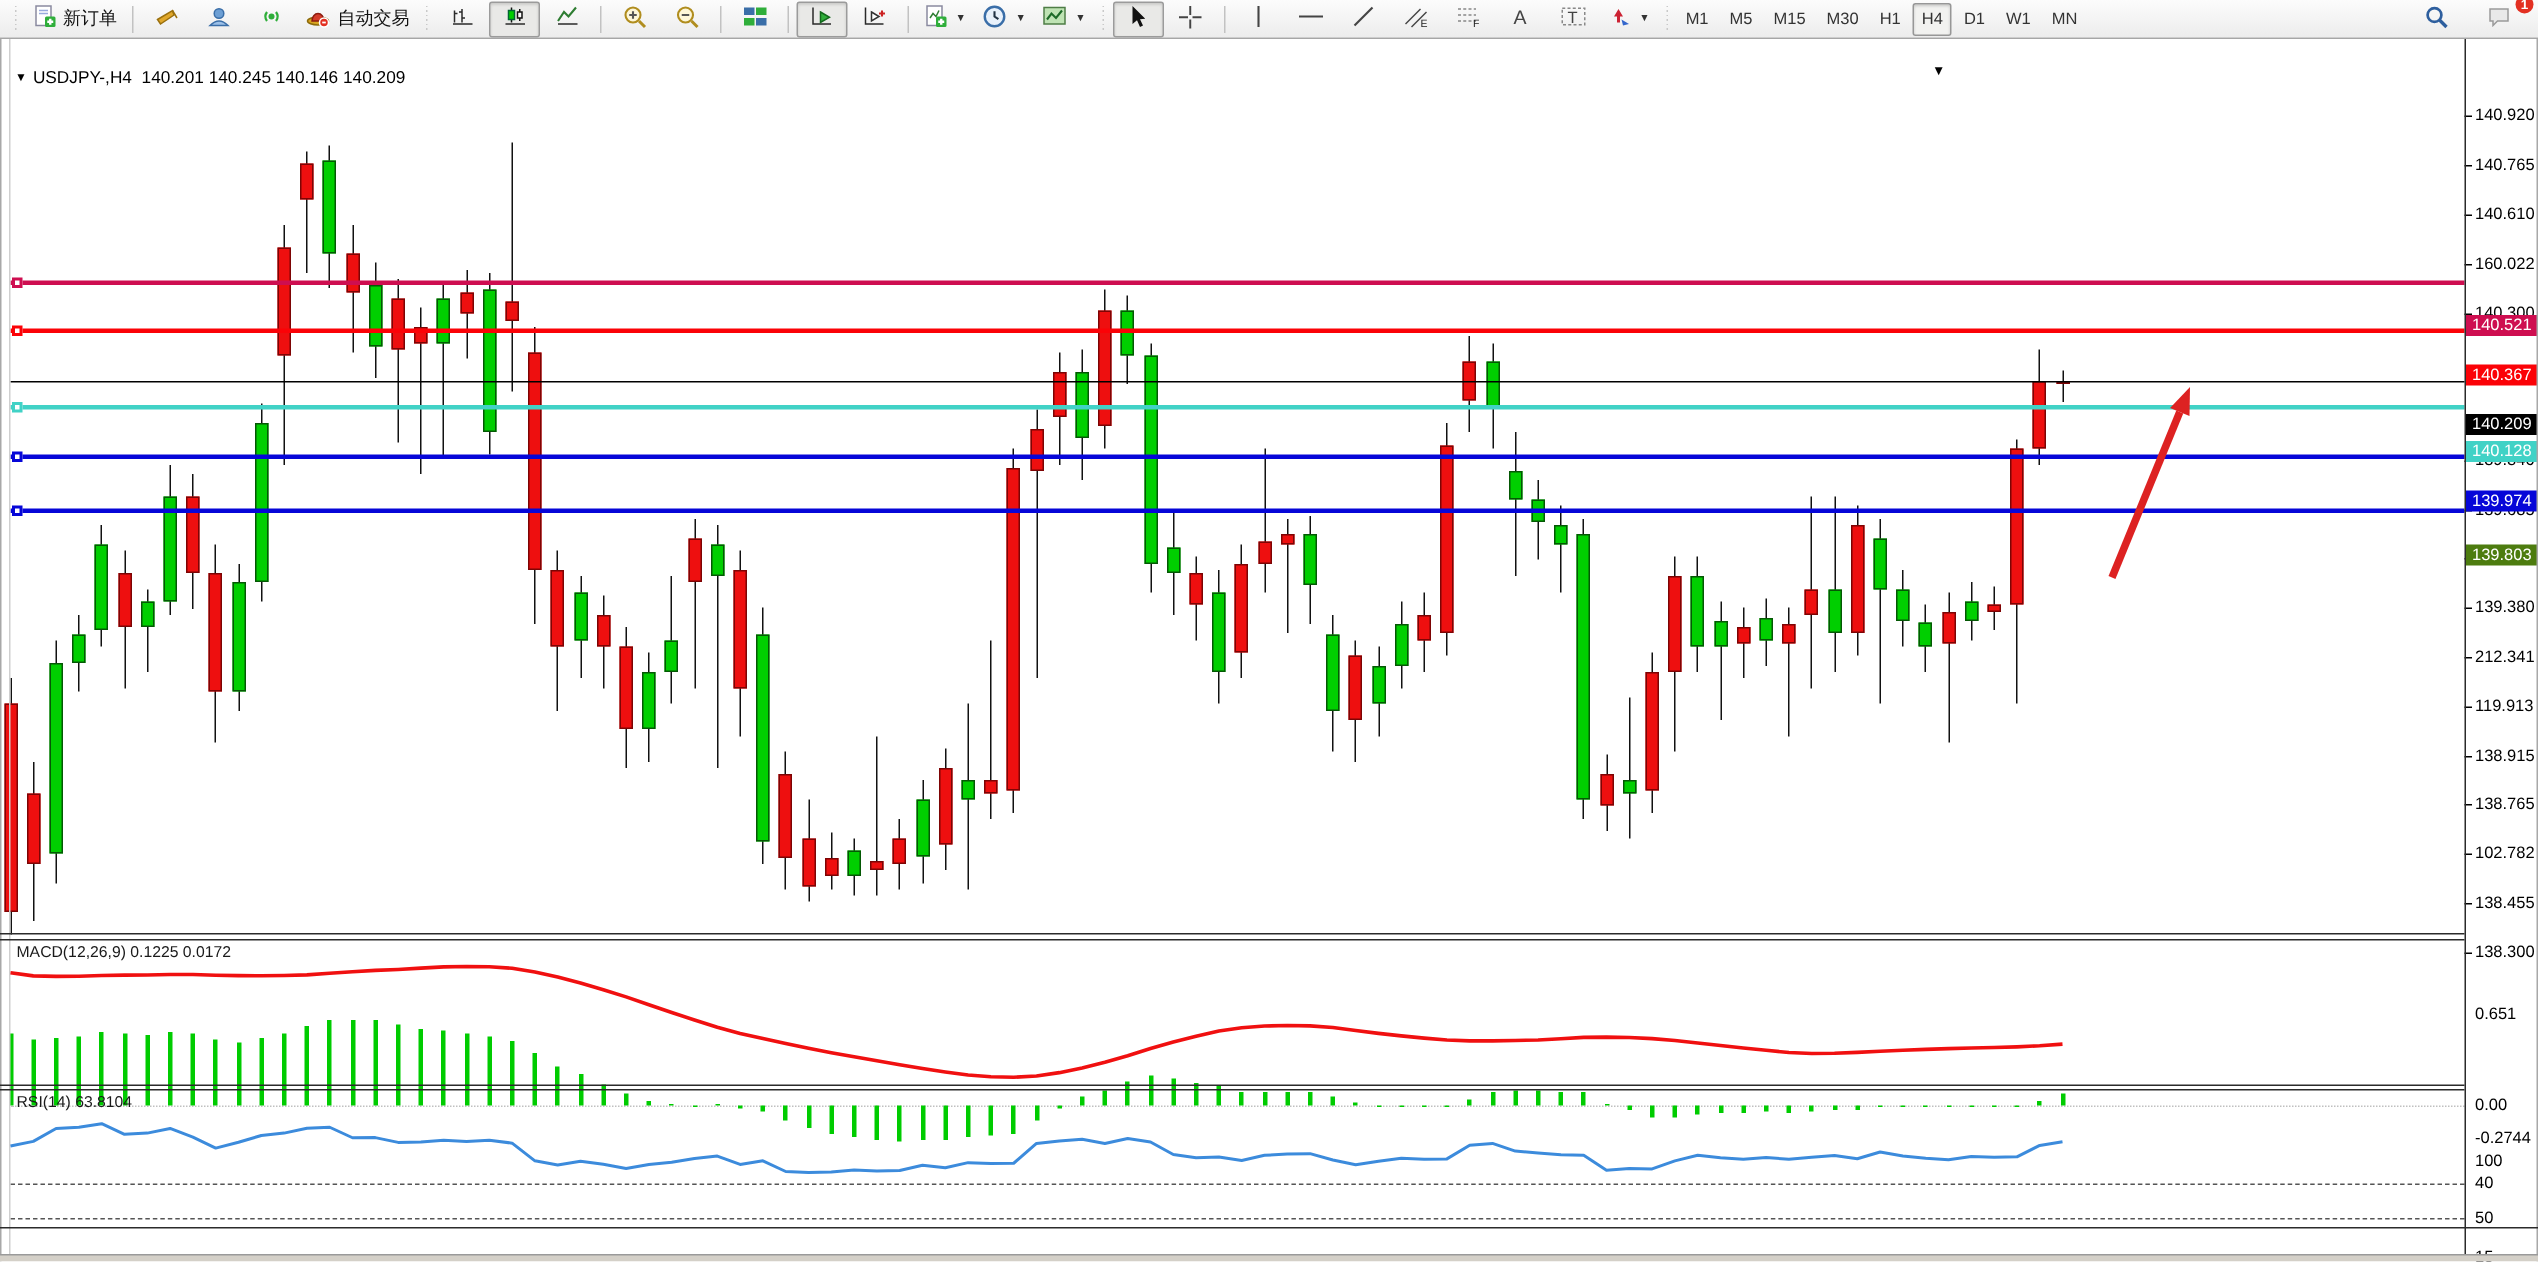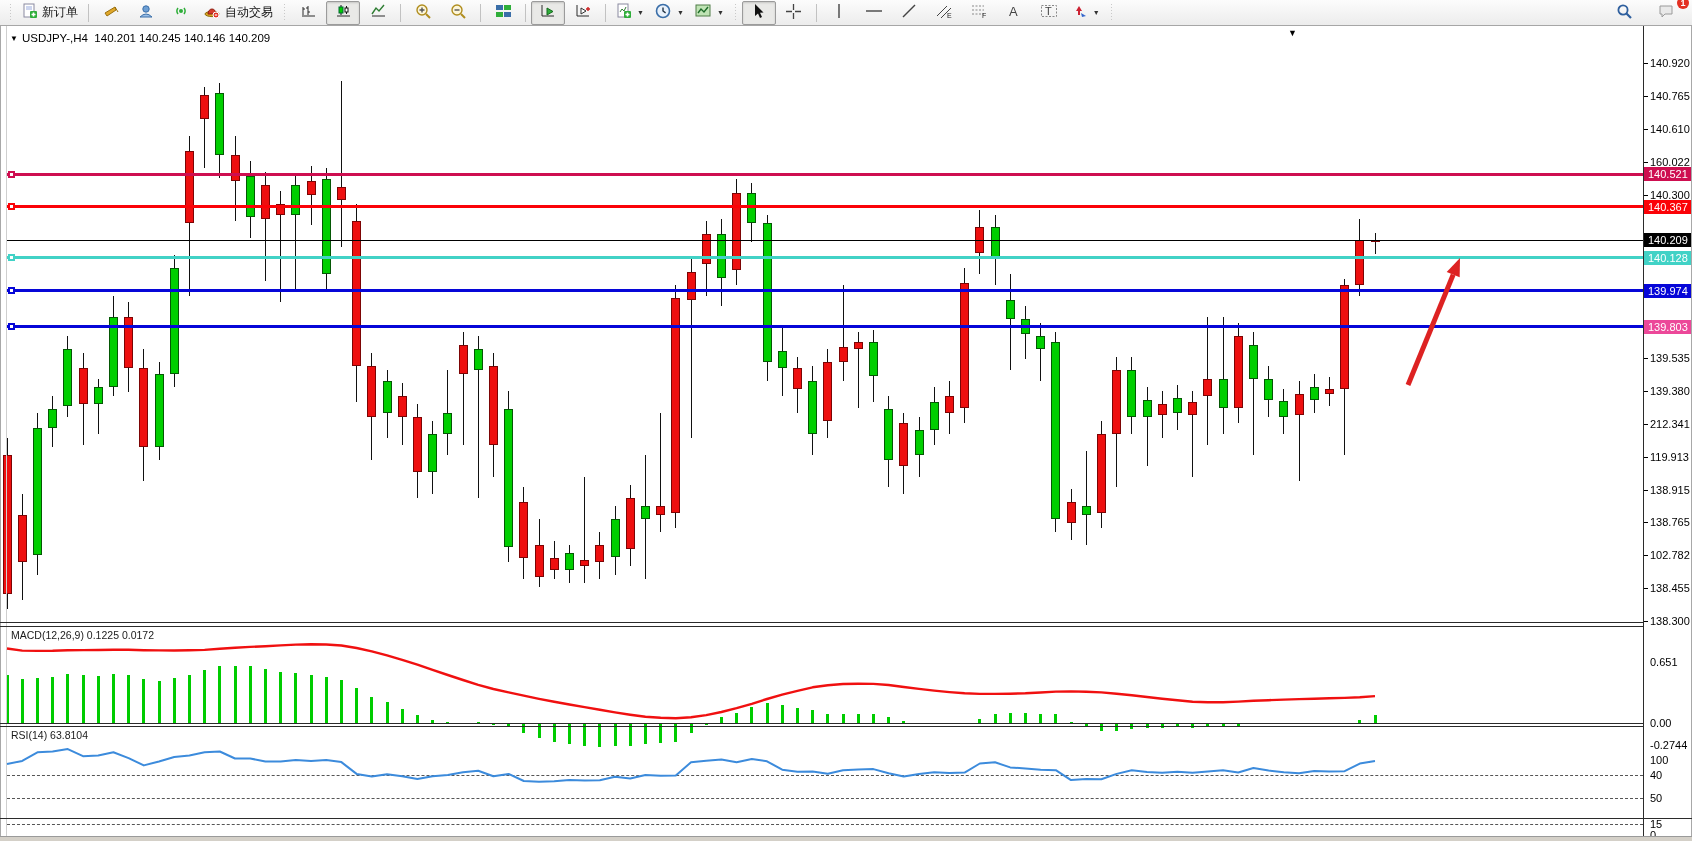--- a/index.html
+++ b/index.html
@@ -18,36 +18,36 @@
   .tbtn.active{background:#e9e9e7;border:1px solid #9b9b9b;box-shadow:inset 0 1px 2px rgba(0,0,0,.15);}
   .tbtn .lbl{font-size:12px;color:#111;white-space:nowrap;}
   .caret{font-size:7px;color:#333;margin-left:1px;}
   .pbtn{height:20px;padding:0 5px;font-size:11px;color:#333;display:flex;align-items:center;
     border:1px solid transparent;border-radius:2px;}
   .pbtn.active{background:#f2f2f0;border:1px solid #979797;box-shadow:inset 0 1px 2px rgba(0,0,0,.18);}
   #tb-right{margin-left:auto;display:flex;align-items:center;gap:8px;padding-right:4px;}
   .badge{position:absolute;top:-5px;right:-7px;width:12px;height:12px;border-radius:50%;
     background:#e33022;color:#fff;font-size:9px;display:flex;align-items:center;justify-content:center;font-weight:bold;}
   
-  #chart{position:absolute;left:0;top:26px;width:1692px;height:723px;background:#fff;}
+  #chart{position:absolute;left:0;top:40px;width:1692px;height:723px;background:#fff;}
   .vborder{position:absolute;background:#2b2b2b;width:1px;}
   .hborder{position:absolute;background:#2b2b2b;height:1px;}
   #title-row{position:absolute;left:10px;top:6px;font-size:11.5px;color:#000;white-space:nowrap;}
   #title-row .tri{font-size:8px;vertical-align:1px;margin-right:4px;}
   #corner-caret{position:absolute;left:1288px;top:2px;font-size:9px;color:#000;}
   
   .wick{position:absolute;width:1px;background:#111;}
   .body-g{position:absolute;background:#00CF00;border:1px solid #045804;box-sizing:border-box;}
   .body-r{position:absolute;background:#EE0F0F;border:1px solid #7d0404;box-sizing:border-box;}
   .hline{position:absolute;left:7px;width:1636px;}
   .lmark{position:absolute;width:7px;height:7px;background:#fff;box-sizing:border-box;}
   .ytickdash{position:absolute;left:1643px;width:5px;height:1px;background:#000;}
   .yticklbl{position:absolute;left:1650px;font-size:11px;color:#000;}
   .ybox{position:absolute;left:1644px;width:48px;height:14px;font-size:11px;color:#fff;
-    display:flex;align-items:center;padding-left:4px;box-sizing:border-box;}
+    display:flex;align-items:center;padding-left:4px;box-sizing:border-box;margin-top:29px;}
   .macdbar{position:absolute;width:3px;background:#00CC00;}
   .dash-line{position:absolute;left:7px;width:1636px;height:0;border-top:1px dashed #555;}
   .dot-line{position:absolute;left:7px;width:1636px;height:0;border-top:1px dotted #c0c0c0;}
   .ind-label{position:absolute;left:11px;font-size:10.5px;color:#1a1a1a;}
   #overlay{position:absolute;left:0;top:0;width:1692px;height:841px;pointer-events:none;}
   #bottomstrip{position:absolute;left:0;top:836px;width:1692px;height:5px;background:#d4d0c8;border-top:1px solid #9a9a9a;box-sizing:border-box;}
 </style>
 </head>
 <body>
 
@@ -262,20 +262,31 @@
         </svg></span>
   </div>
   <div class="tbtn">
     <span><svg width="16" height="16">
           <path d="M4 8 L7 3 L10 8 H8 v4 H6 V8 Z" fill="#c23"></path>
           <path d="M9 10 l5 3 -4 1 Z" fill="#36c"></path>
         </svg></span>
     <span class="caret">▼</span>
   </div>
   <div class="grip"></div>
+  <div id="periods" style="display: flex; align-items: center; gap: 2px;">
+      <div class="pbtn">M1</div>
+      <div class="pbtn">M5</div>
+      <div class="pbtn">M15</div>
+      <div class="pbtn">M30</div>
+      <div class="pbtn">H1</div>
+      <div class="pbtn active">H4</div>
+      <div class="pbtn">D1</div>
+      <div class="pbtn">W1</div>
+      <div class="pbtn">MN</div>
+    </div>
   <div id="tb-right">
     <div class="tbtn">
       <span>
         <svg width="17" height="17">
             <circle cx="7" cy="7" r="4.6" fill="none" stroke="#2e5f9e" stroke-width="1.8"></circle>
             <line x1="10.5" y1="10.5" x2="15" y2="15" stroke="#2e5f9e" stroke-width="2.2"></line>
           </svg>
       </span>
     </div>
     <div class="tbtn" style="position:relative;">
@@ -518,21 +529,21 @@
       <div class="hline" style="top: 213.9px; height: 1px; background: rgb(0, 0, 0);"></div>
       <div class="ybox" style="top: 207.4px; background: rgb(0, 0, 0);">140.209</div>
       <div class="hline" style="top: 230.2px; height: 3px; background: rgb(65, 210, 198);"></div>
       <div class="lmark" style="left: 8px; top: 228.2px; border: 2px solid rgb(65, 210, 198);"></div>
       <div class="ybox" style="top: 224.7px; background: rgb(65, 210, 198);">140.128</div>
       <div class="hline" style="top: 263px; height: 3px; background: rgb(6, 6, 216);"></div>
       <div class="lmark" style="left: 8px; top: 261px; border: 2px solid rgb(6, 6, 216);"></div>
       <div class="ybox" style="top: 257.5px; background: rgb(6, 6, 216);">139.974</div>
       <div class="hline" style="top: 299.4px; height: 3px; background: rgb(6, 6, 216);"></div>
       <div class="lmark" style="left: 8px; top: 297.4px; border: 2px solid rgb(6, 6, 216);"></div>
-      <div class="ybox" style="top: 293.9px; background: #ec4899;">139.803</div>
+      <div class="ybox" style="top: 293.9px; background: #4d7c0f;">139.803</div>
       <div class="dot-line" style="top: 697px;"></div>
       <div class="macdbar" style="left: 5.5px; top: 648.5px; height: 48.5px;"></div>
       <div class="macdbar" style="left: 20.7px; top: 652.6px; height: 44.4px;"></div>
       <div class="macdbar" style="left: 35.9px; top: 651.6px; height: 45.4px;"></div>
       <div class="macdbar" style="left: 51.1px; top: 650.6px; height: 46.4px;"></div>
       <div class="macdbar" style="left: 66.3px; top: 648.3px; height: 48.7px;"></div>
       <div class="macdbar" style="left: 81.5px; top: 649px; height: 48px;"></div>
       <div class="macdbar" style="left: 96.7px; top: 649.5px; height: 47.5px;"></div>
       <div class="macdbar" style="left: 111.9px; top: 647.9px; height: 49.1px;"></div>
       <div class="macdbar" style="left: 127.1px; top: 649px; height: 48px;"></div>

